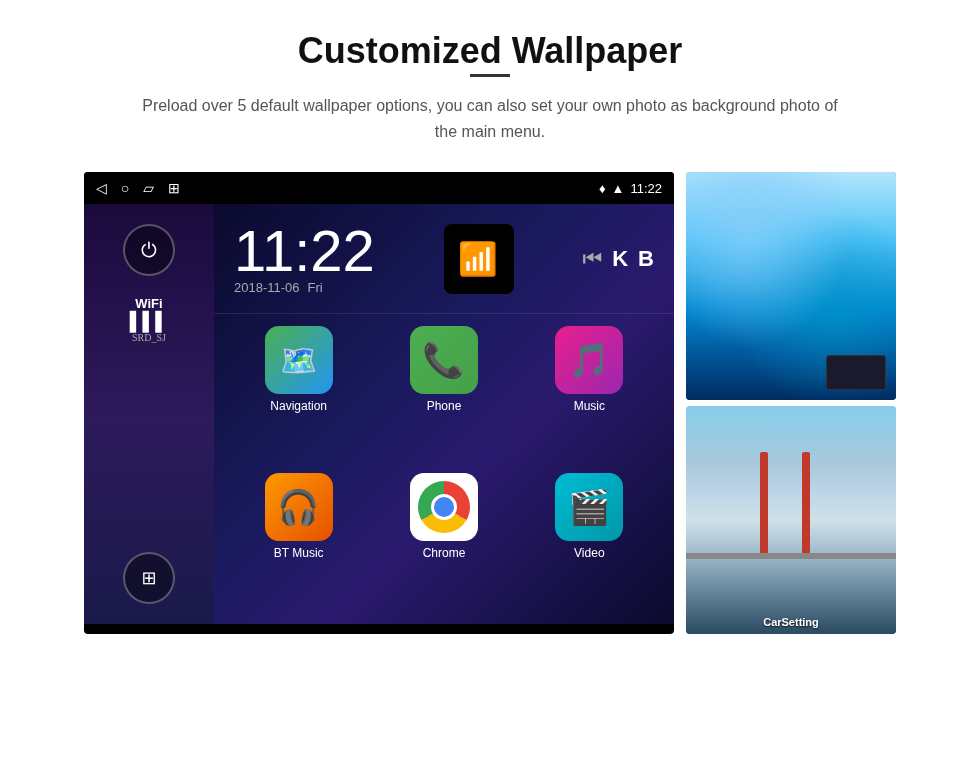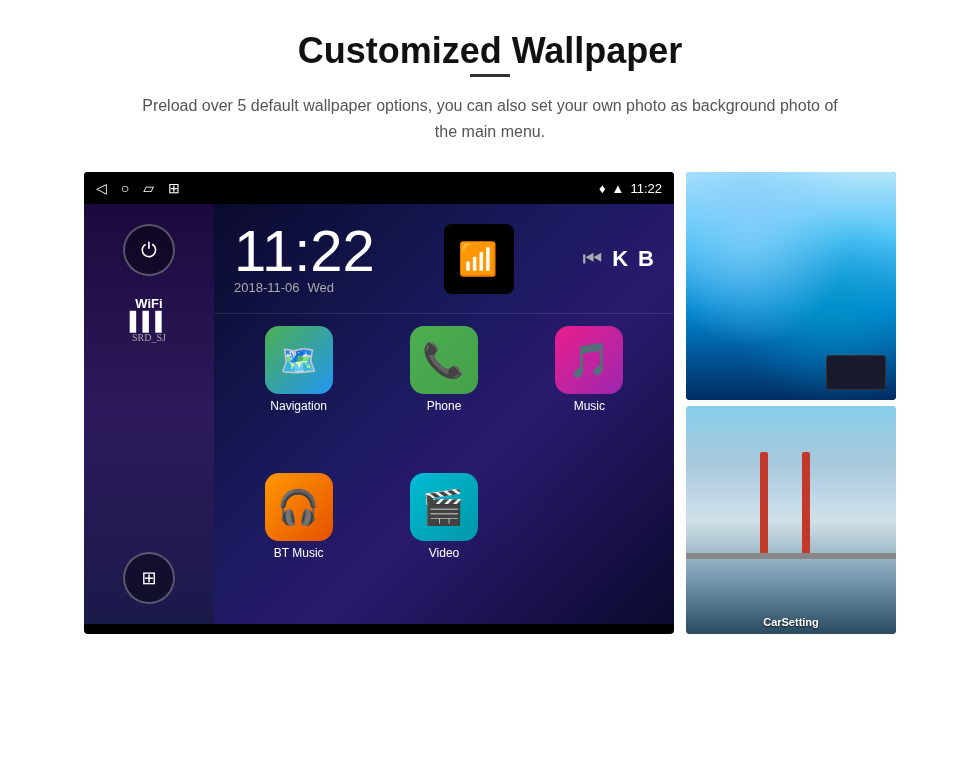--- a/index.html
+++ b/index.html
@@ -396,21 +396,21 @@
         <div class="apps-btn">⊞</div>
       </div>
 
       <div class="android-center">
 
         <div class="clock-section">
           <div class="clock-info">
             <div class="clock-time">11:22</div>
             <div class="clock-date">
               <span>2018-11-06</span>
-              <span>Wed</span>
+              <span>Fri</span>
             </div>
           </div>
 
           <div class="wifi-widget">
             <span style="color:#4fc3f7; font-size:32px;">📶</span>
           </div>
 
           <div class="media-controls">
             <span style="font-size:22px; color:#aaa;">⏮</span>
             <span style="font-size:22px; color:#fff; font-weight:bold;">K</span>
@@ -441,20 +441,28 @@
             <span class="app-label">Music</span>
           </div>
 
           <div class="app-item">
             <div class="app-icon" style="background: linear-gradient(135deg, #ff9800, #e65100); border-radius:14px;">
               <span style="font-size:34px;">🎧</span>
             </div>
             <span class="app-label">BT Music</span>
           </div>
 
+          <div class="app-item">
+            <div class="app-icon" style="background:#fff; border-radius:14px; padding:8px;">
+              <div class="chrome-icon" style="width:52px;height:52px;">
+                <div class="chrome-inner"></div>
+              </div>
+            </div>
+            <span class="app-label">Chrome</span>
+          </div>
 
           <div class="app-item">
             <div class="app-icon icon-video">
               <span style="font-size:34px;">🎬</span>
             </div>
             <span class="app-label">Video</span>
           </div>
 
         </div>
       </div>

